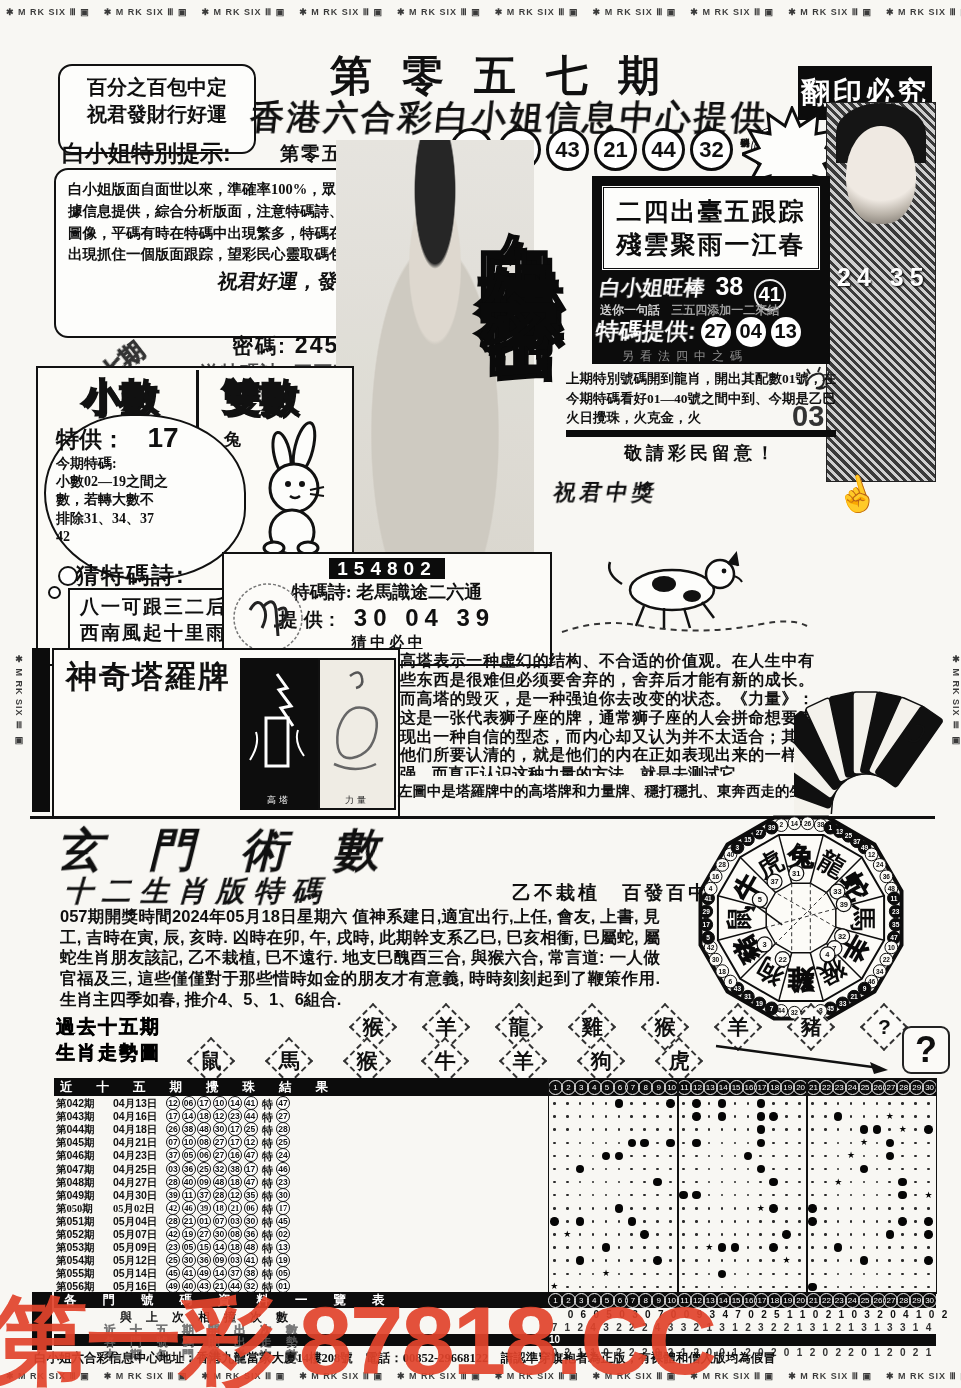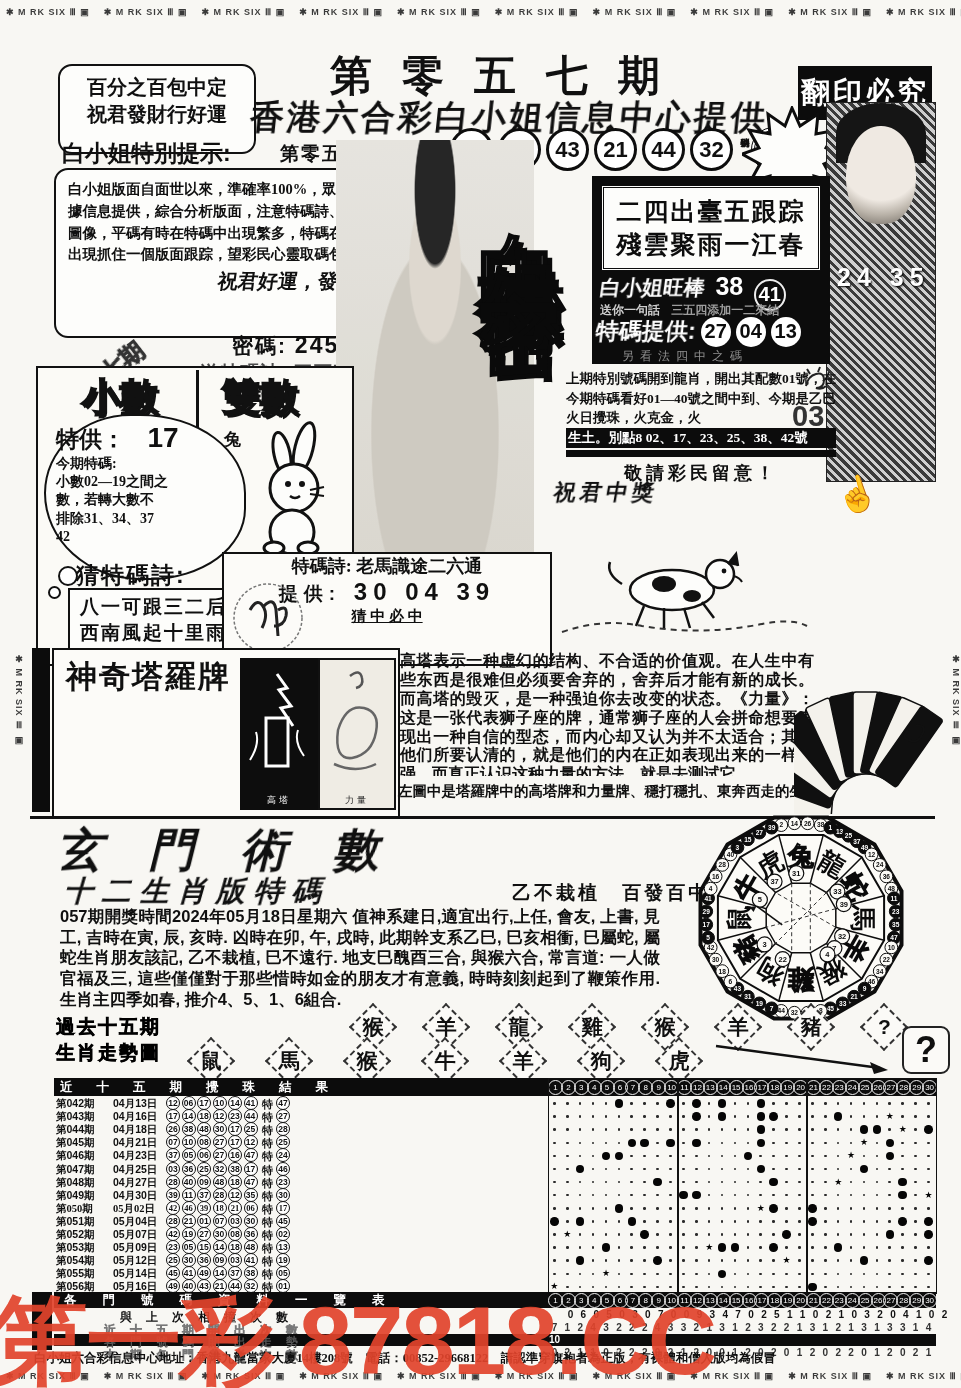--- a/index.html
+++ b/index.html
@@ -187,20 +187,23 @@
   <div class="abs" style="left:68px;top:588px;width:242px;height:74px;border:2.5px solid #111;background:#fdfdfb;padding:4px 10px;">
     <div class="serif" style="font-size:19px;font-weight:bold;letter-spacing:2px;">八一可跟三二后</div>
     <div class="serif" style="font-size:19px;font-weight:bold;letter-spacing:2px;">西南風起十里雨</div>
     <div>
       <span class="blackbar" style="font-size:19px;font-weight:900;padding:0 3px;">特送:</span>
       <span style="font-size:25px;font-weight:bold;margin-left:8px;">22</span>
     </div>
   </div>
 
   <div class="abs" style="left:222px;top:552px;width:326px;height:110px;border:2px solid #111;background:#fcfbf8;">
+    <div style="text-align:center;margin-top:4px;">
+      <span class="blackbar" style="font-size:19px;font-weight:bold;letter-spacing:6px;padding:0 8px;">154802</span>
+    </div>
     <div class="serif" style="text-align:center;font-size:18px;font-weight:900;">
       <span>特碼詩:</span>
       <span>老馬識途二六通</span>
     </div>
     <div style="text-align:center;font-size:24px;font-weight:bold;letter-spacing:6px;">
       <span style="font-size:19px;">提供:</span>
       <span>30 04 39</span>
     </div>
     <div class="serif" style="text-align:center;font-size:15px;font-weight:900;text-decoration:underline;">猜 中 必 中</div>
     <svg class="abs" style="left:6px;top:26px;" width="76" height="76" viewBox="0 0 76 76">
@@ -229,21 +232,20 @@
           <span style="width: 30px; height: 30px; border-radius: 50%; background: rgb(255, 255, 255); color: rgb(13, 13, 13); font-size: 20px; font-weight: bold; display: flex; align-items: center; justify-content: center; margin-left: 5px;">27</span>
           <span style="width: 30px; height: 30px; border-radius: 50%; background: rgb(255, 255, 255); color: rgb(13, 13, 13); font-size: 20px; font-weight: bold; display: flex; align-items: center; justify-content: center; margin-left: 5px;">04</span>
           <span style="width: 30px; height: 30px; border-radius: 50%; background: rgb(255, 255, 255); color: rgb(13, 13, 13); font-size: 20px; font-weight: bold; display: flex; align-items: center; justify-content: center; margin-left: 5px;">13</span>
         </span>
     </div>
     <div class="dist" style="position:absolute;left:30px;top:172px;font-size:12px;color:#8f8f8f;letter-spacing:6px;">另看法四中之碼</div>
   </div>
 
   <div class="abs" style="left:566px;top:364px;width:270px;height:156px;">
     <div class="serif" style="margin-top:5px;font-size:13.5px;font-weight:bold;line-height:1.45;">上期特別號碼開到龍肖，開出其配數01號，在今期特碼看好01—40號之間中到、今期是乙巳火日攪珠，火克金，火</div>
-    <div class="blackbar serif" style="font-size:13.5px;font-weight:bold;padding:1px 2px;">生土。別點8 02、17、23、25、38、42號</div>
     <div style="height:7px;background:#0c0c0c;margin-top:2px;"></div>
     <div class="serif" style="margin-top:4px;font-size:18px;font-weight:900;letter-spacing:4px;text-align:center;">敬請彩民留意！</div>
   </div>
   <div class="abs serif dist" style="left:554px;top:478px;font-size:22px;font-weight:900;transform:skewX(-10deg);letter-spacing:4px;">祝君中獎</div>
   <div class="abs" style="left:792px;top:400px;font-size:29px;font-weight:bold;color:#333;">03</div>
   <svg class="abs" style="left:800px;top:364px;" width="30" height="30" viewBox="0 0 30 30">
     <path d="M6 22 q2 -10 10 -12 q8 -2 8 6 q0 8 -8 8 q6 2 10 -2 M10 10 l-3 -5 M18 8 l2 -5" fill="none" stroke="#222" stroke-width="2"></path>
   </svg>
   <div class="abs" style="left:836px;top:474px;font-size:34px;transform:rotate(-18deg);">☝</div>
 

